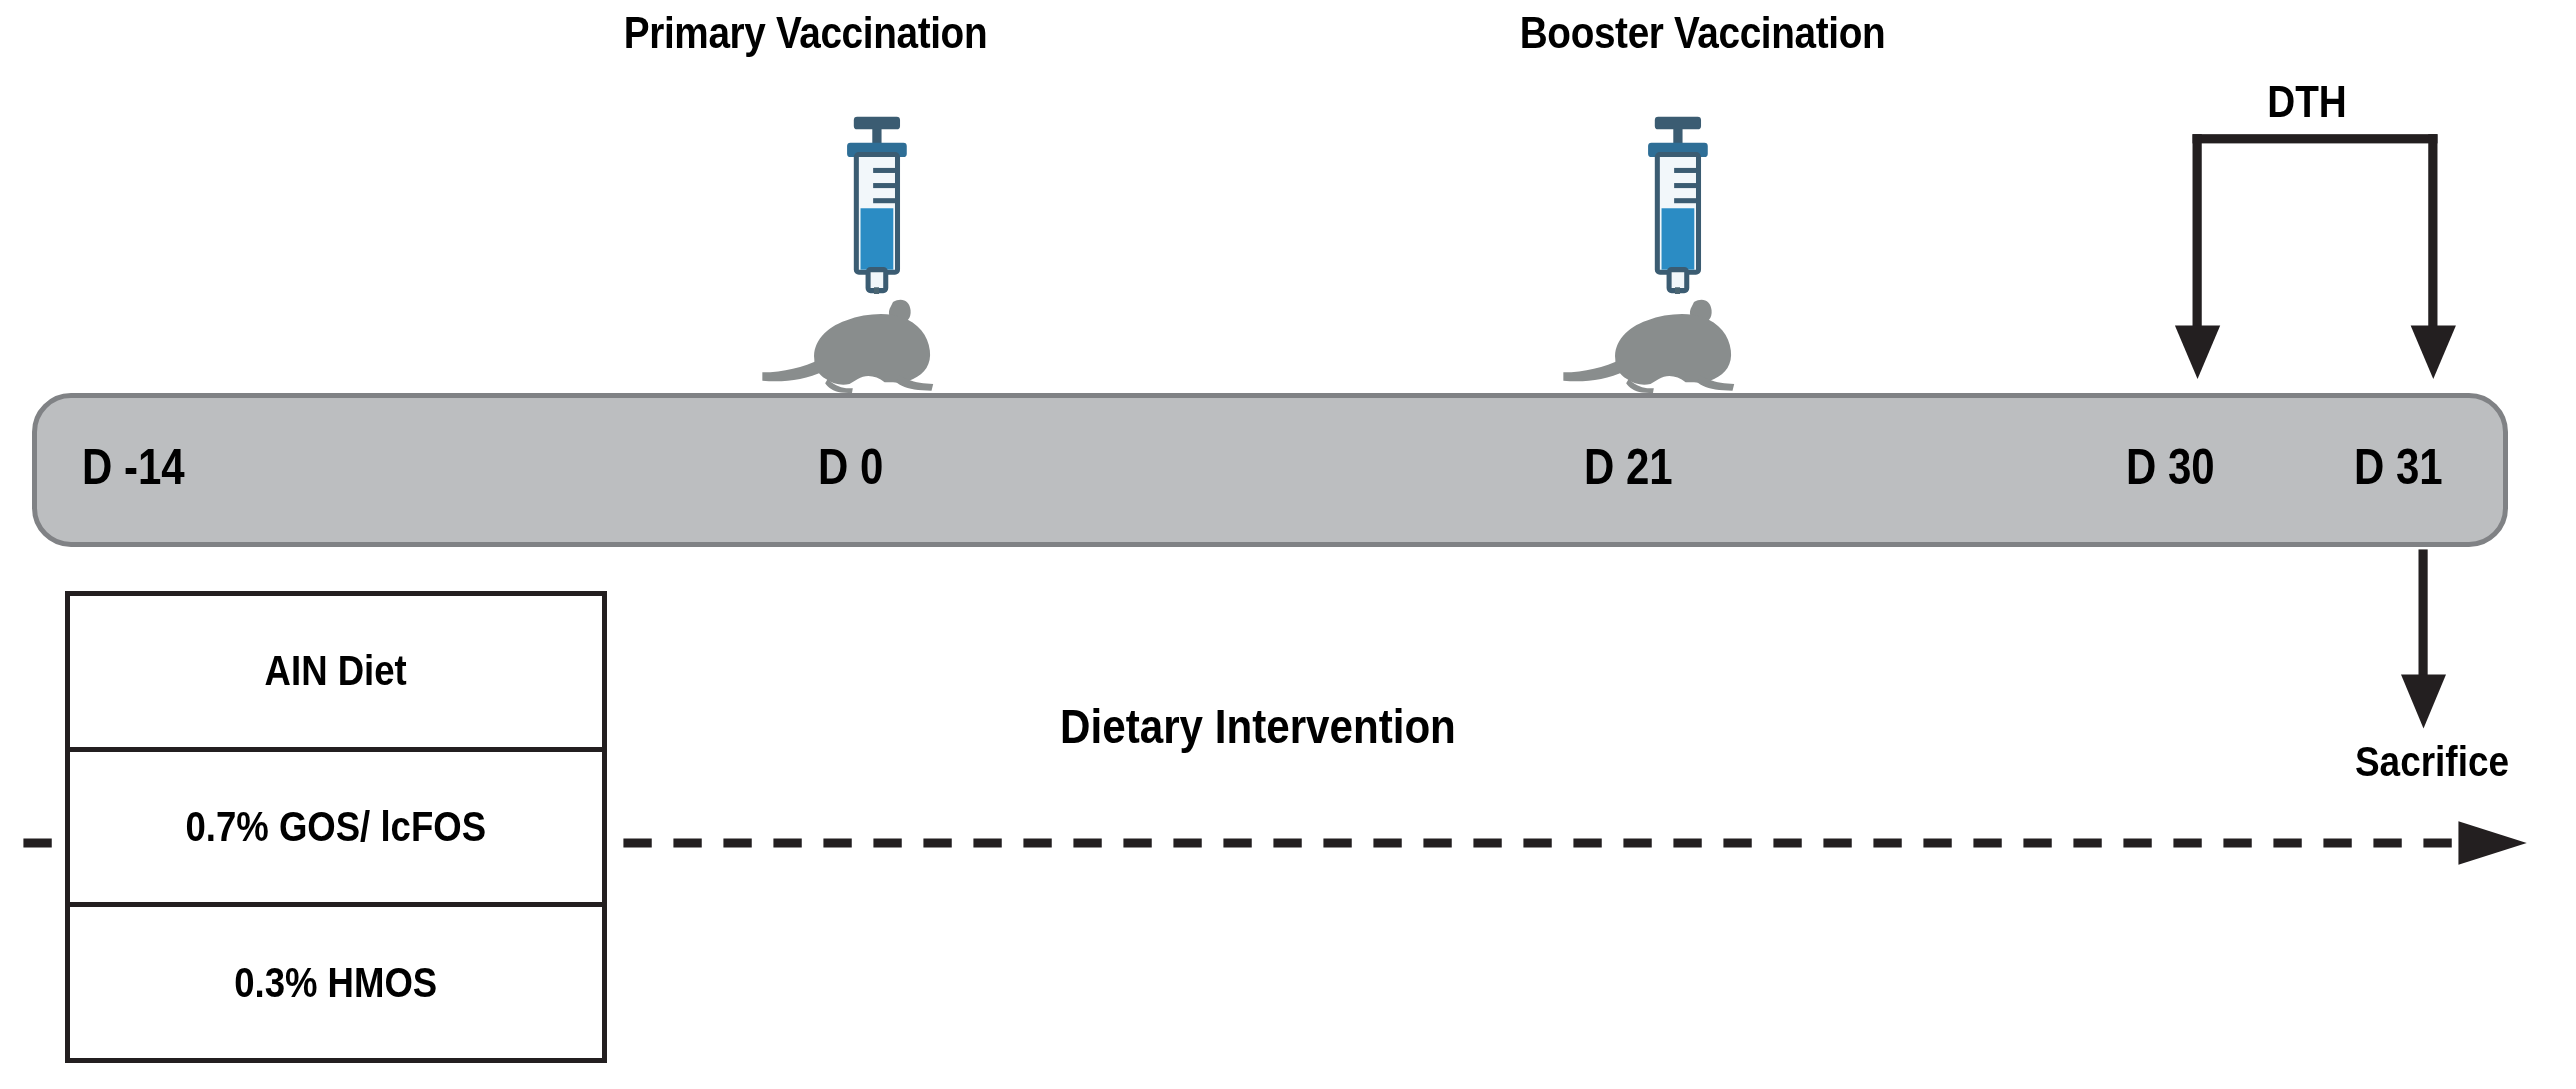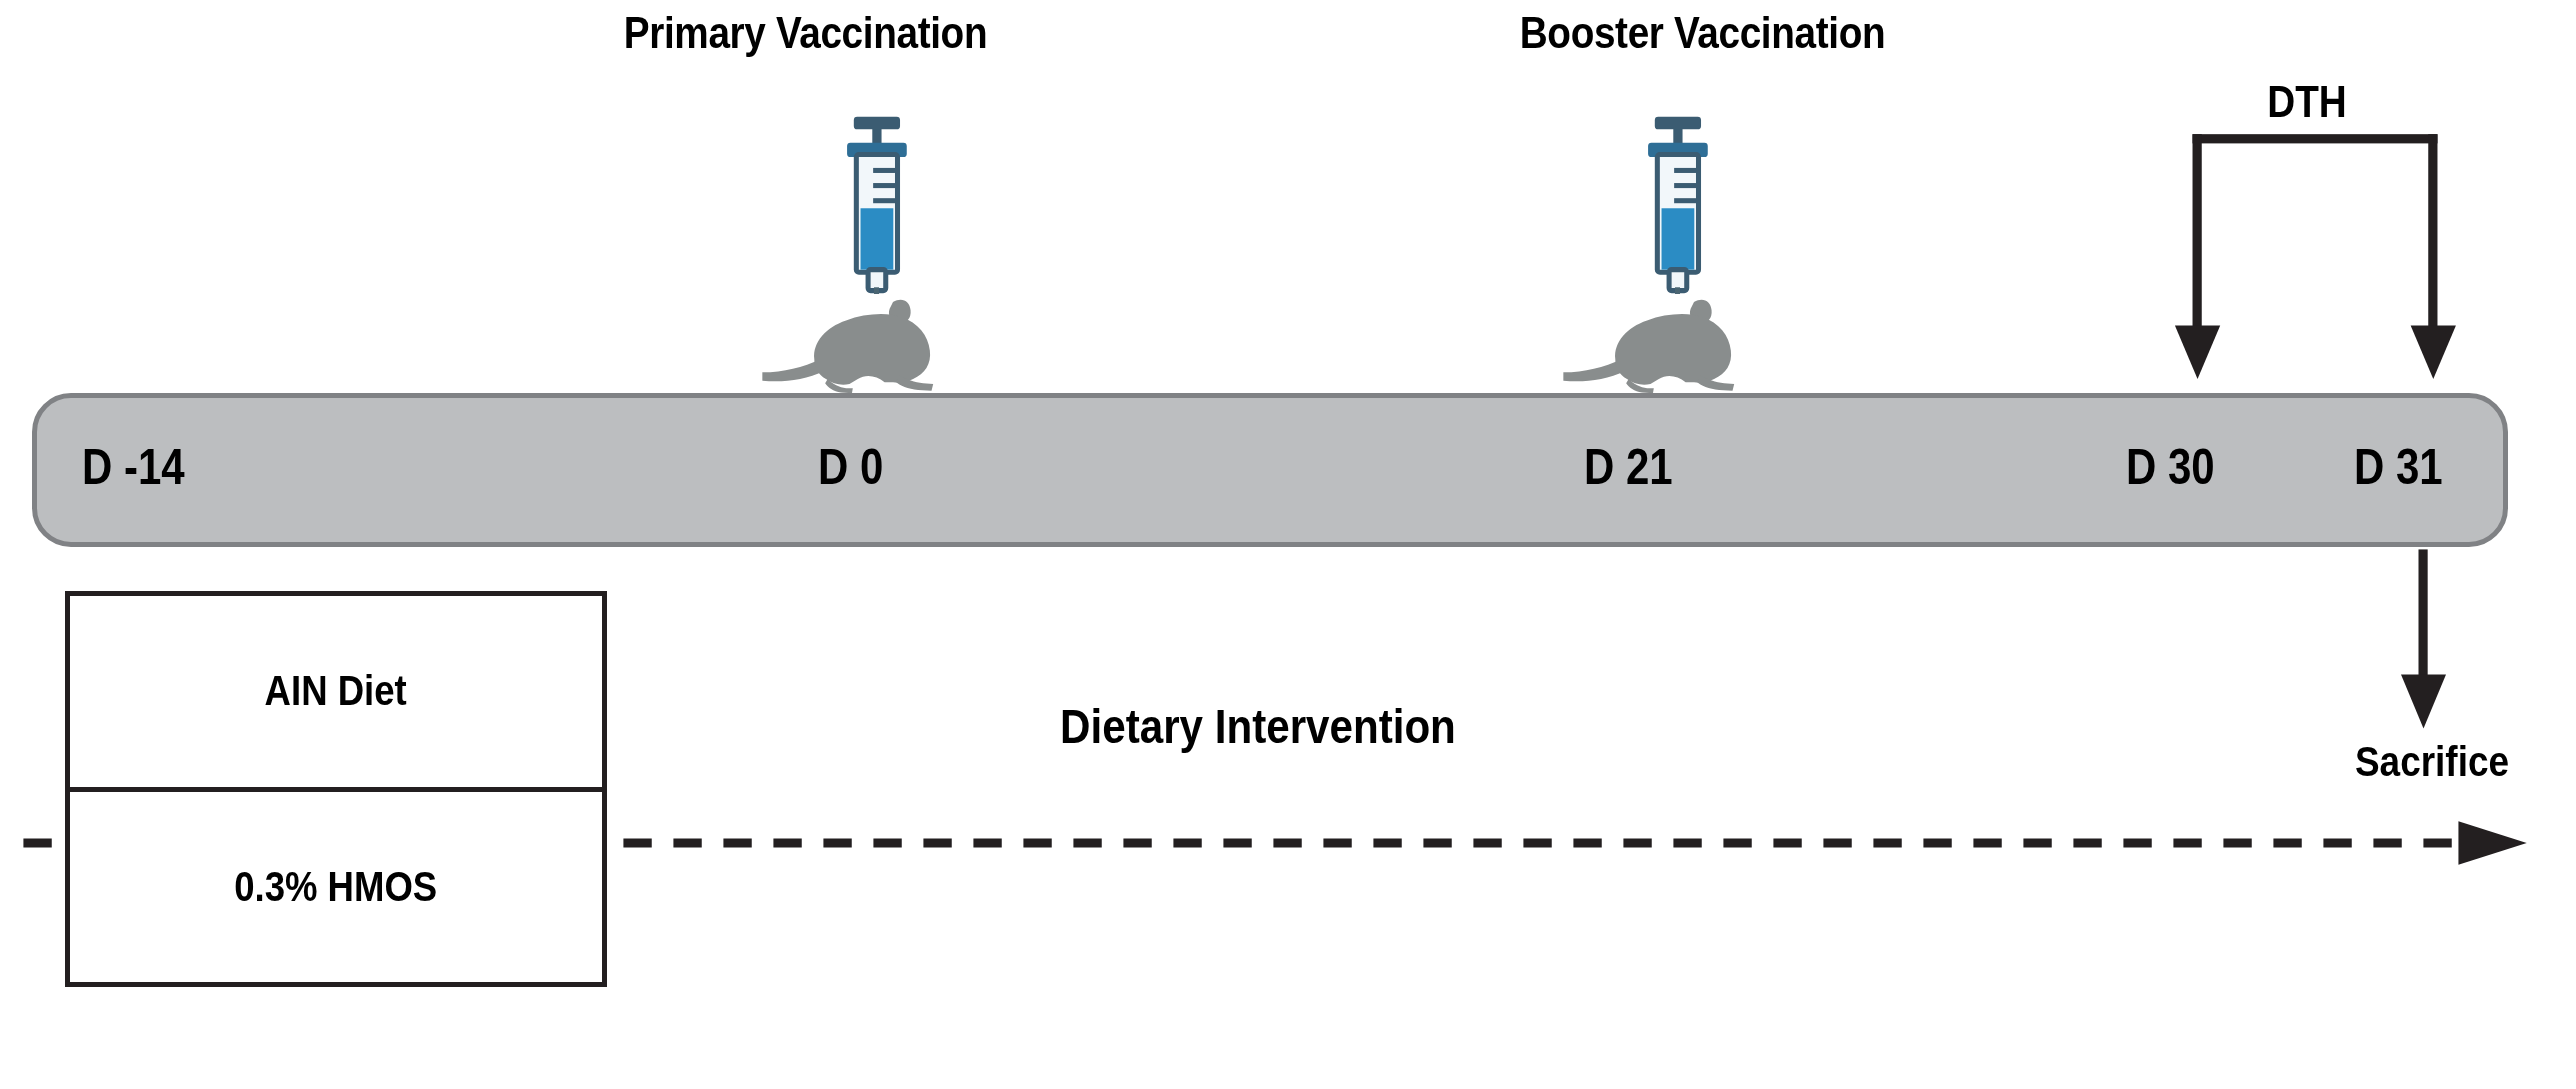--- a/index.html
+++ b/index.html
@@ -81,21 +81,21 @@
     transform: scaleX(0.88);
     transform-origin: center top;
     text-align: center;
   }
 
   
   #diet-table {
     left: 65px;
     top: 591px;
     width: 542px;
-    height: 396px;
+    height: 472px;
     box-sizing: border-box;
     border: 5px solid #231f20;
     background: #be185d;
     display: flex;
     flex-direction: column;
     z-index: 6;
   }
   .diet-row {
     flex: 1 1 0;
     box-sizing: border-box;
@@ -240,18 +240,21 @@
   <svg class="abs" style="left:0px; top:818px; z-index:2;" width="2576" height="50" viewBox="0 0 3071 60">
     <line x1="18" y1="30" x2="2955" y2="30" stroke="#231f20" stroke-width="11" stroke-dasharray="34 26" stroke-linecap="butt"></line>
     <polygon points="2940,4 3022,30 2940,56" fill="#231f20"></polygon>
   </svg>
 
   <div class="abs" id="diet-table">
     <div class="diet-row">
       <span>AIN Diet</span>
     </div>
     <div class="diet-row">
+      <span>0.7% GOS/ lcFOS</span>
+    </div>
+    <div class="diet-row">
       <span>0.3% HMOS</span>
     </div>
   </div>
 
 </div>
 
 
 </body></html>

